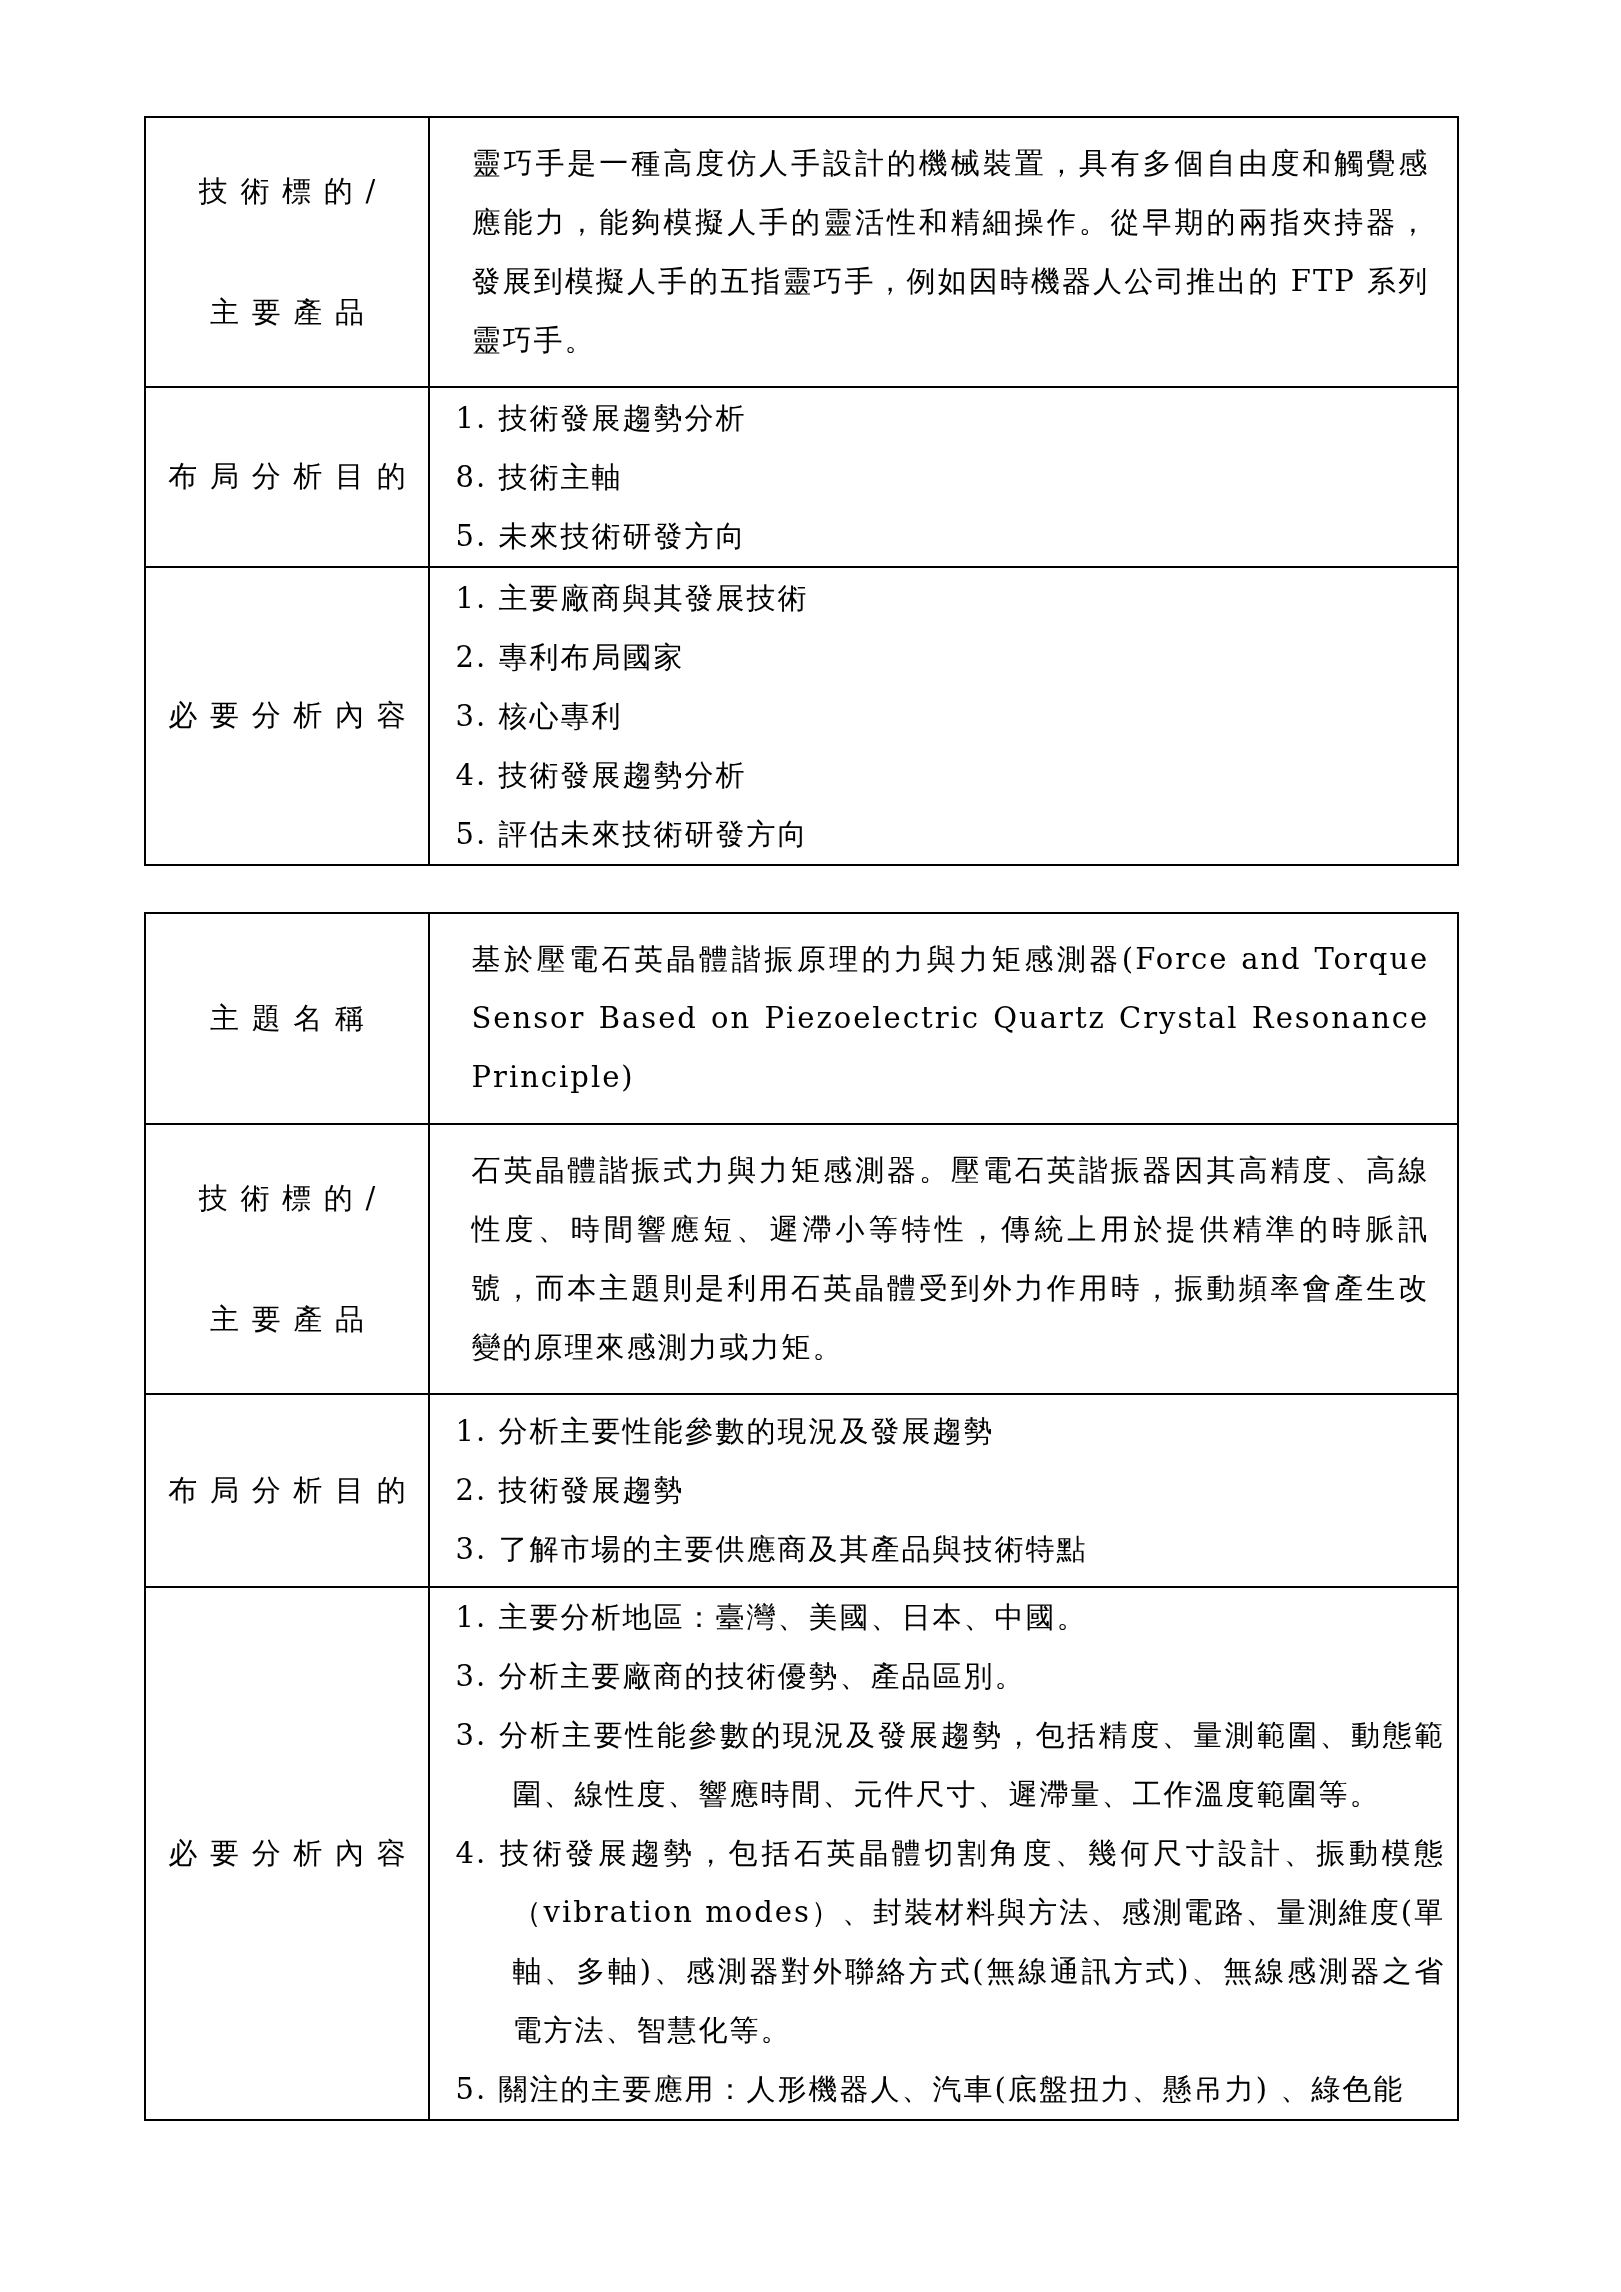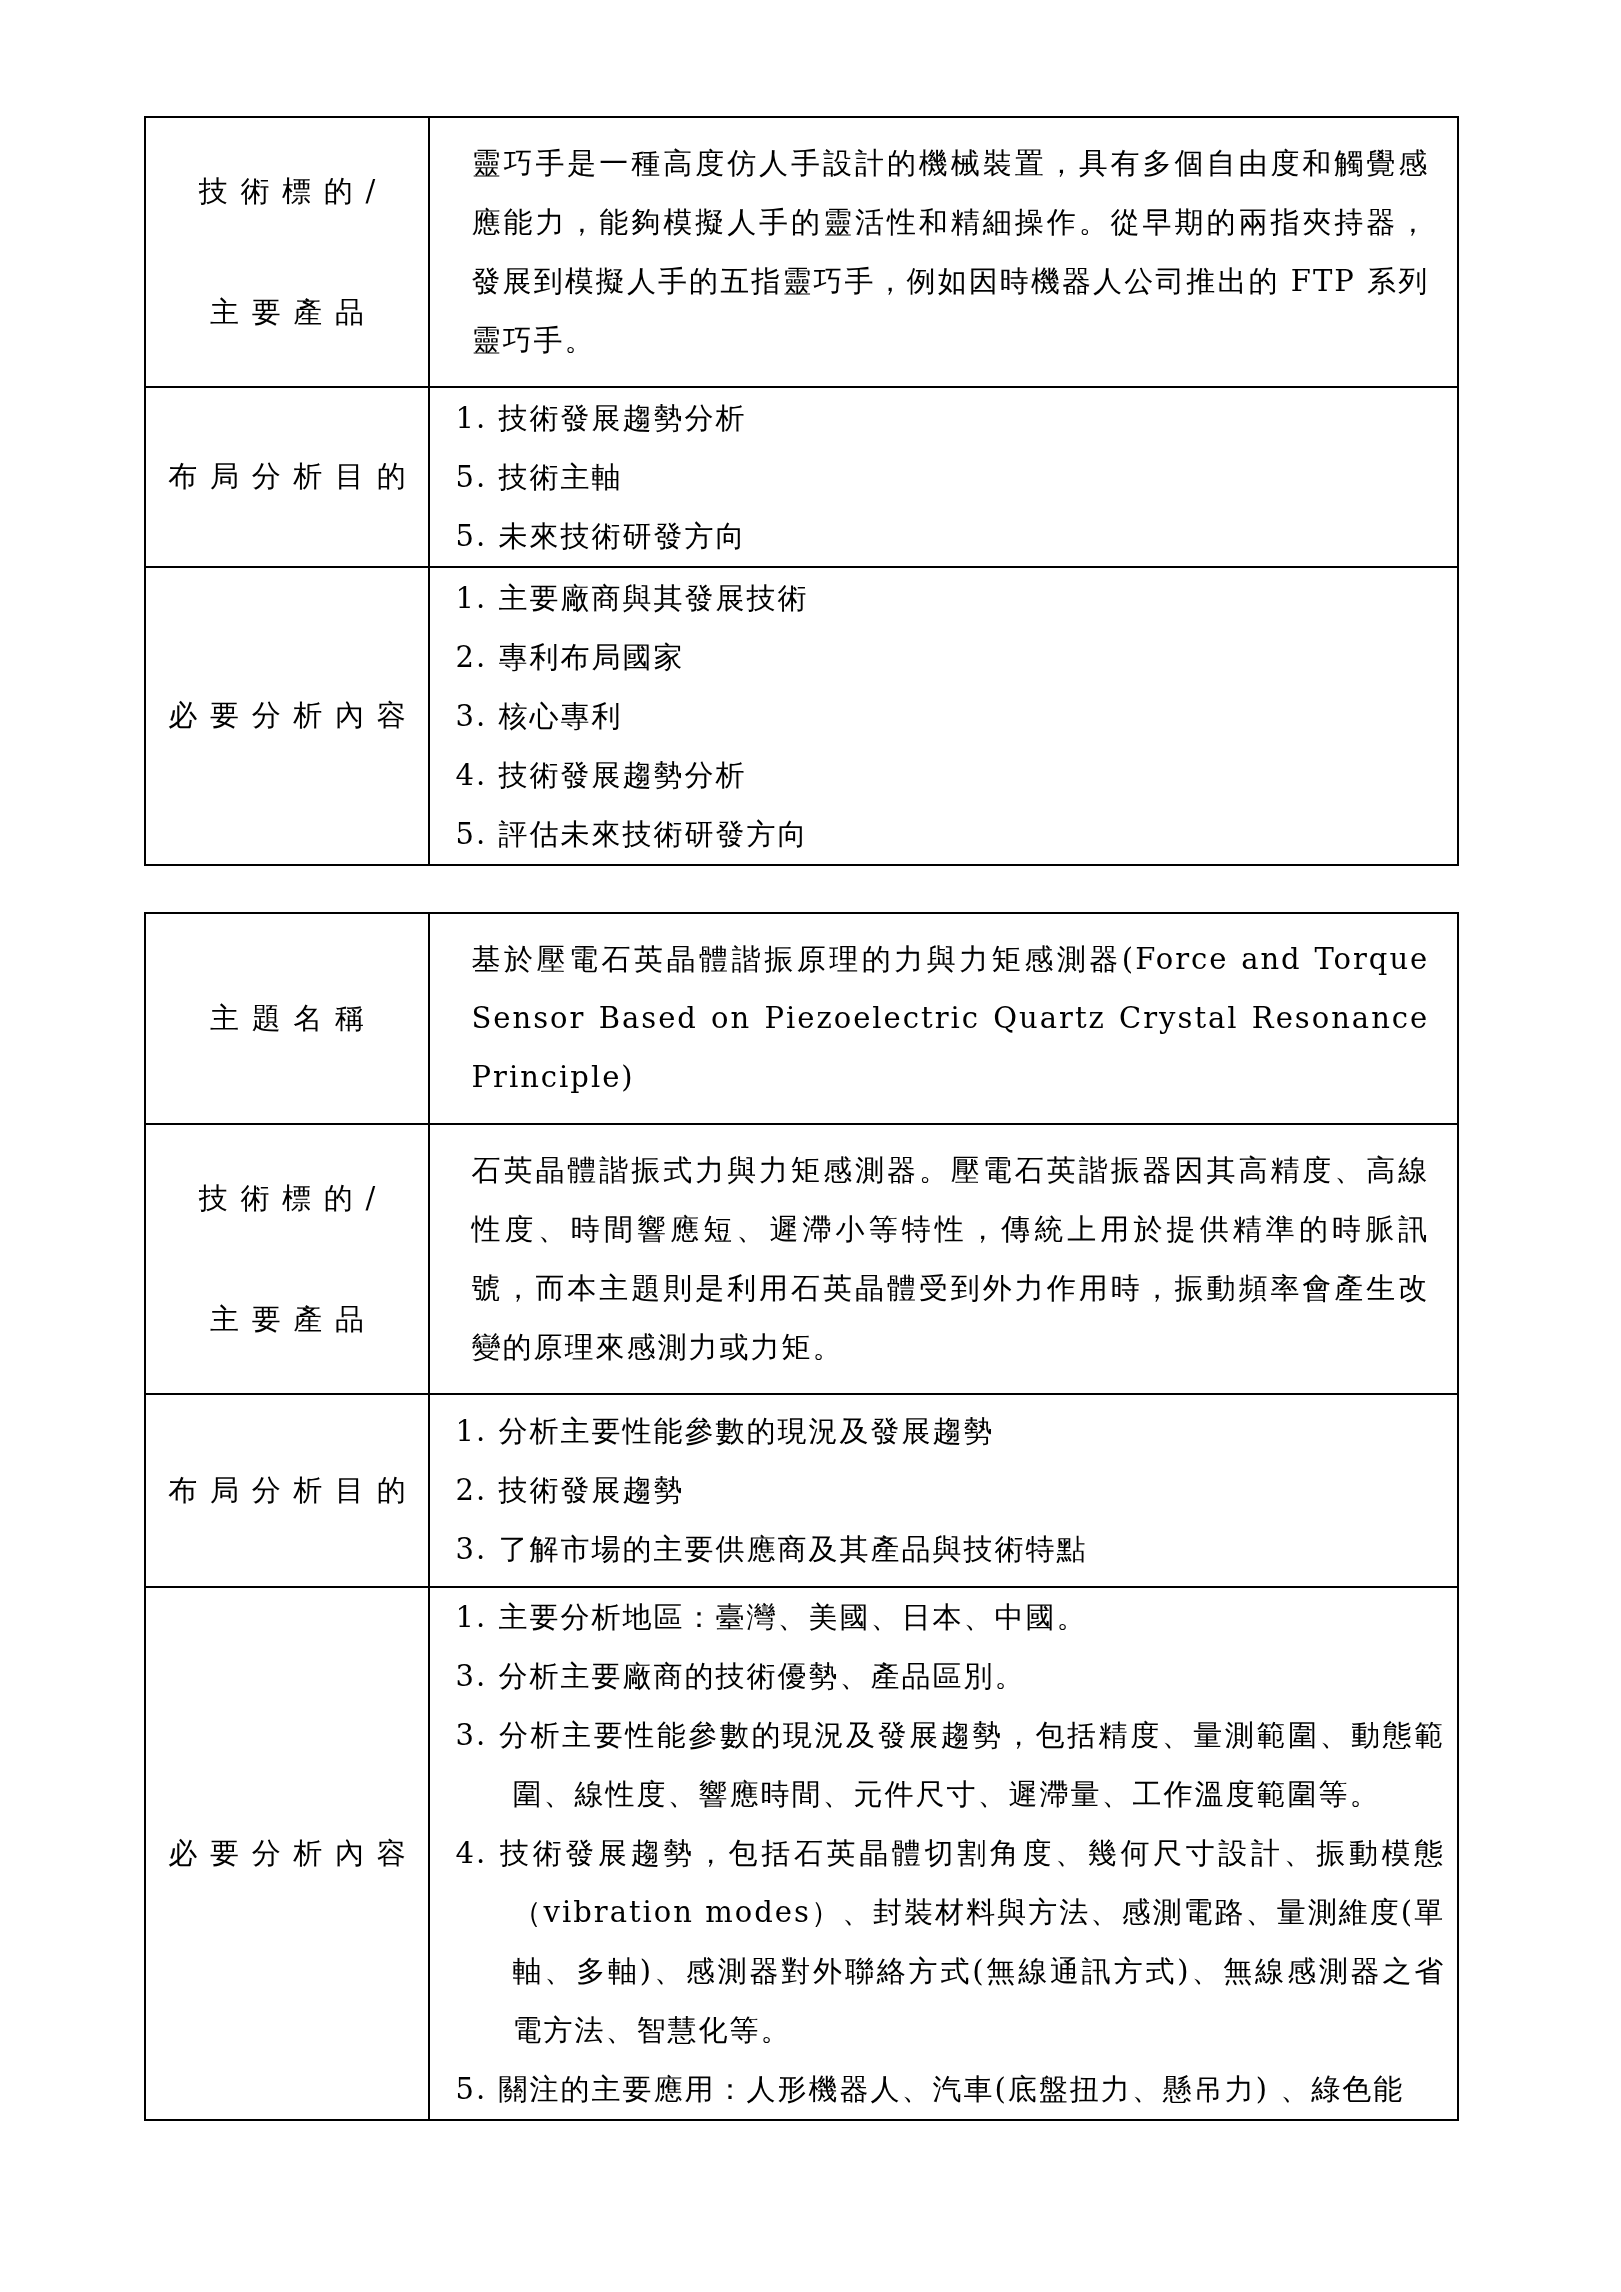--- a/index.html
+++ b/index.html
@@ -108,21 +108,21 @@
         <div class="label-line">主要產品</div>
       </td>
       <td class="content-cell">
         <div class="para">靈巧手是一種高度仿人手設計的機械裝置，具有多個自由度和觸覺感應能力，能夠模擬人手的靈活性和精細操作。從早期的兩指夾持器，發展到模擬人手的五指靈巧手，例如因時機器人公司推出的 FTP 系列靈巧手。</div>
       </td>
     </tr>
     <tr class="r2">
       <td class="label-cell">布局分析目的</td>
       <td class="content-cell">
         <div class="list-item">1. 技術發展趨勢分析</div>
-        <div class="list-item">5. 技術主軸</div>
+        <div class="list-item">8. 技術主軸</div>
         <div class="list-item">5. 未來技術研發方向</div>
       </td>
     </tr>
     <tr class="r3">
       <td class="label-cell">必要分析內容</td>
       <td class="content-cell">
         <div class="list-item">1. 主要廠商與其發展技術</div>
         <div class="list-item">2. 專利布局國家</div>
         <div class="list-item">3. 核心專利</div>
         <div class="list-item">4. 技術發展趨勢分析</div>

